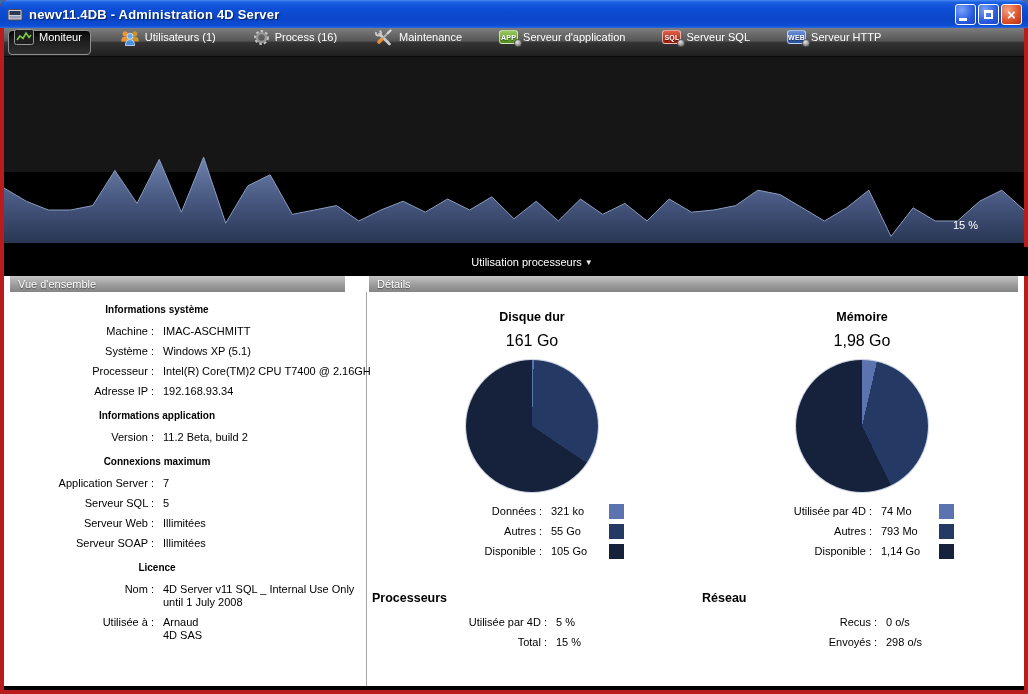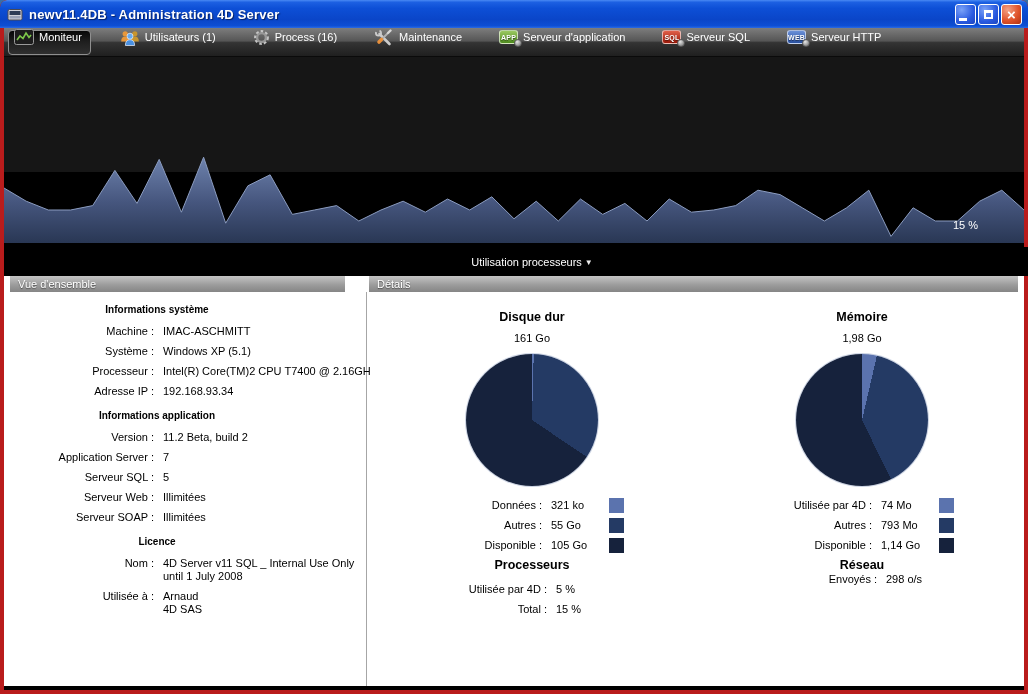--- a/index.html
+++ b/index.html
@@ -65,29 +65,29 @@
   .ovr{display:flex;font-size:11px;line-height:13px;margin-bottom:7px;}
   .ol{width:150px;text-align:right;flex:none;}
   .ov{margin-left:9px;white-space:nowrap;}
   .ov div{line-height:13px;}
 
   
   .dcol{position:absolute;top:16px;width:320px;}
   .dcol1{left:368px;}
   .dcol2{left:698px;}
   .ctitle{text-align:center;font-weight:bold;font-size:12.5px;margin-top:18px;}
-  .ctotal{text-align:center;font-size:11px;margin-top:8px;}
+  .ctotal{text-align:center;font-size:16px;margin-top:8px;}
   .pie{width:132px;height:132px;border-radius:50%;margin:10px auto 0;
     box-shadow:0 0 0 1px rgba(125,145,185,.4);}
   .legend{margin-top:12px;}
   .lrow{position:relative;display:flex;font-size:11px;height:20px;line-height:14px;}
   .ll{width:170px;text-align:right;flex:none;}
   .lv{margin-left:9px;white-space:nowrap;}
   .sw{position:absolute;left:237px;top:0;width:15px;height:15px;}
-  .stitle{text-align:center;font-weight:bold;font-size:12.5px;}
+  .stitle{text-align:left;font-weight:bold;font-size:12.5px;margin-top:27px;}
   .srow{display:flex;font-size:11px;height:20px;line-height:14px;}
   .srow.first{margin-top:10px;}
   .sl{width:175px;text-align:right;flex:none;}
   .sv{margin-left:9px;white-space:nowrap;}
 </style>
 </head>
 <body>
 
 <div class="window">
 
@@ -230,20 +230,21 @@
           <span class="ol">Adresse IP :</span>
           <span class="ov">192.168.93.34</span>
         </div>
 
         <div class="ovh">Informations application</div>
         <div class="ovr">
           <span class="ol">Version :</span>
           <span class="ov">11.2 Beta, build 2</span>
         </div>
 
+        <div class="ovh">Connexions maximum</div>
         <div class="ovr">
           <span class="ol">Application Server :</span>
           <span class="ov">7</span>
         </div>
         <div class="ovr">
           <span class="ol">Serveur SQL :</span>
           <span class="ov">5</span>
         </div>
         <div class="ovr">
           <span class="ol">Serveur Web :</span>
@@ -318,20 +319,24 @@
             <span class="lv">793 Mo</span>
             <span class="sw" style="background: rgb(36, 58, 100);"></span>
           </div>
           <div class="lrow">
             <span class="ll">Disponible :</span>
             <span class="lv">1,14 Go</span>
             <span class="sw" style="background: rgb(22, 34, 60);"></span>
           </div>
         </div>
         <div class="stitle">Réseau</div>
+        <div class="srow first">
+          <span class="sl">Recus :</span>
+          <span class="sv">0 o/s</span>
+        </div>
         <div class="srow">
           <span class="sl">Envoyés :</span>
           <span class="sv">298 o/s</span>
         </div>
       </div>
 
     </div>
   </div>
 </div>
 

